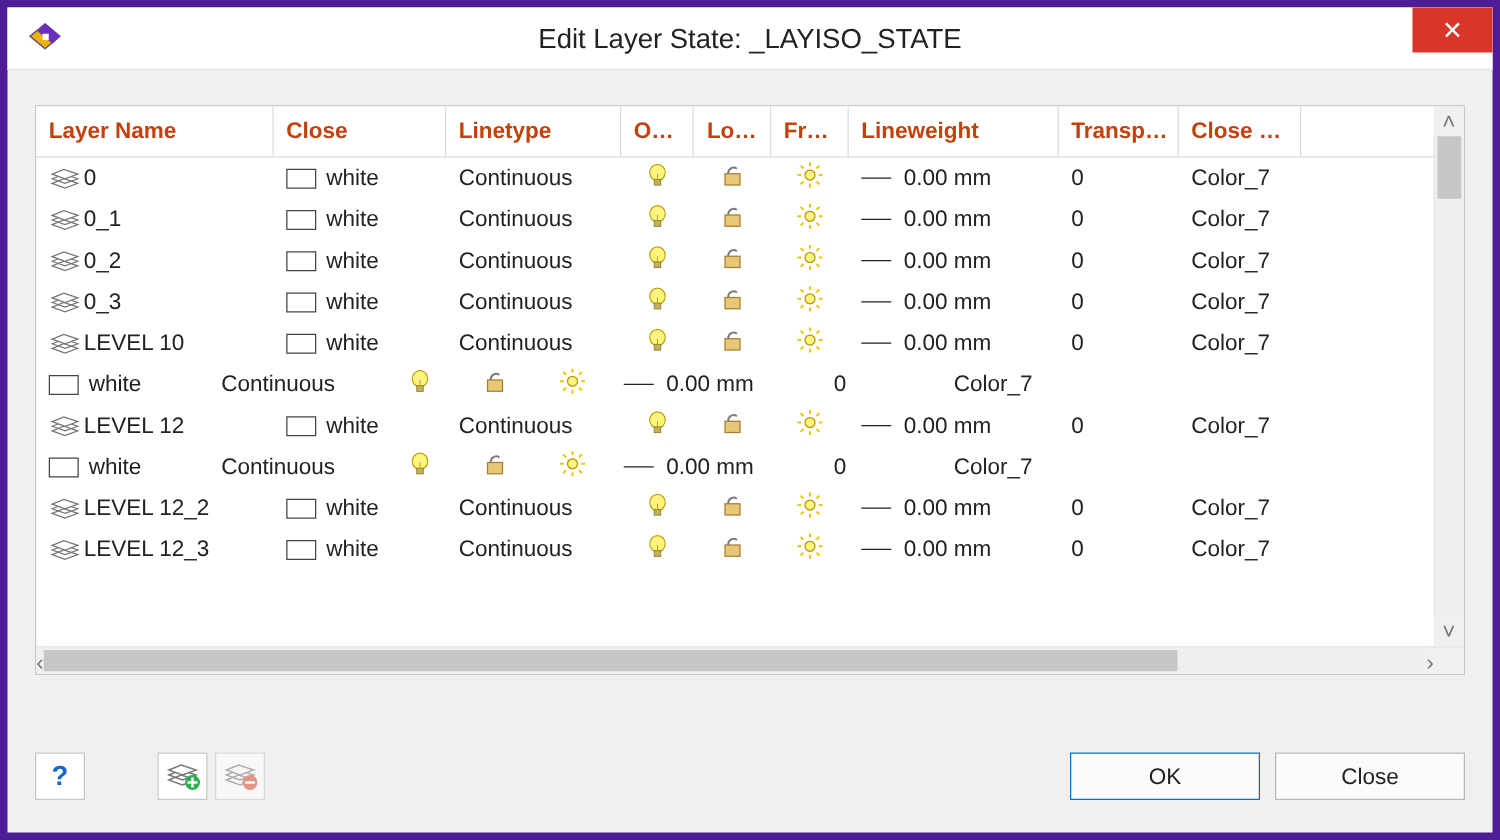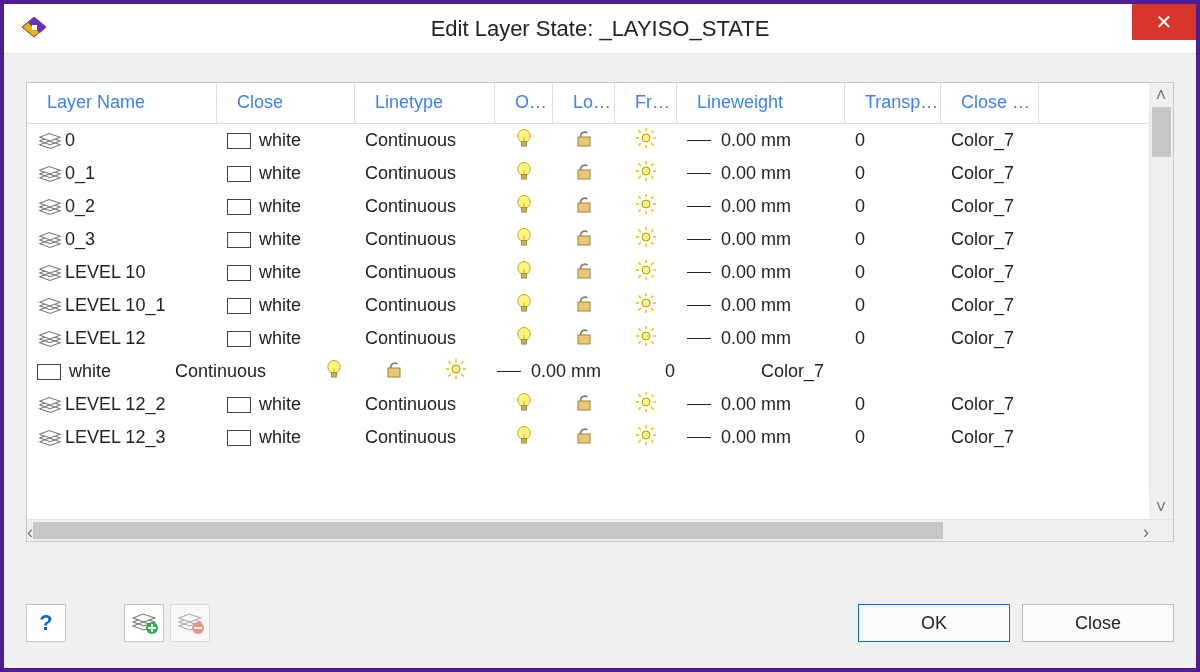--- a/index.html
+++ b/index.html
@@ -6,21 +6,21 @@
   body {
     margin: 0;
     padding: 0;
     font-family: "Segoe UI", Tahoma, sans-serif;
     font-size: 14px;
     background: #fff;
   }
   .window {
     width: 1200px;
     height: 672px;
-    border: 4px solid #4c1d95;
+    border: 6px solid #4c1d95;
     background: #f0f0f0;
     display: flex;
     flex-direction: column;
     position: relative;
   }
   .titlebar {
     height: 50px;
     background: #fff;
     display: flex;
     align-items: center;
@@ -79,26 +79,27 @@
     display: flex;
     flex-direction: column;
   }
   .headers {
     display: flex;
     background: #fff;
     height: 41px;
     border-bottom: 1px solid #dcdcdc;
   }
   .headers .hcell {
-    padding: 9px 10px 0 20px;
+    padding: 9px 10px 0 10px;
     font-size: 18px;
-    color: #3b82f6;
+    color: #c2410c;
     border-right: 1px solid #dcdcdc;
     white-space: nowrap;
     overflow: hidden;
+    font-weight: bold;
   }
   .col-name   { width: 190px; }
   .col-color  { width: 138px; }
   .col-ltype  { width: 140px; }
   .col-on     { width: 58px; }
   .col-lock   { width: 62px; text-align: center; }
   .col-freeze { width: 62px; }
   .col-lwt    { width: 168px; }
   .col-trans  { width: 96px; }
   .col-print  { width: 98px; border-right: none; }
@@ -476,26 +477,20 @@
                     </svg></span>
                 </div>
                 <div class="cell col-lwt">
                   <span class="lw-dash"></span>
                   <span>0.00 mm</span>
                 </div>
                 <div class="cell col-trans">0</div>
                 <div class="cell col-print">Color_7</div>
               </div>
               <div class="row">
-                <div class="cell col-name">
-                  <span class="layer-icon"><svg width="26" height="20" viewBox="0 0 28 20">
-                      <use href="#svg-layer-stack"></use>
-                    </svg></span>
-                  <span>LEVEL 10_1</span>
-                </div>
                 <div class="cell col-color">
                   <span class="swatch"></span>
                   <span>white</span>
                 </div>
                 <div class="cell col-ltype">Continuous</div>
                 <div class="cell col-on icon-cell">
                   <span><svg class="bulb-icon" viewBox="0 0 22 22">
                       <use href="#svg-bulb"></use>
                     </svg></span>
                 </div>

